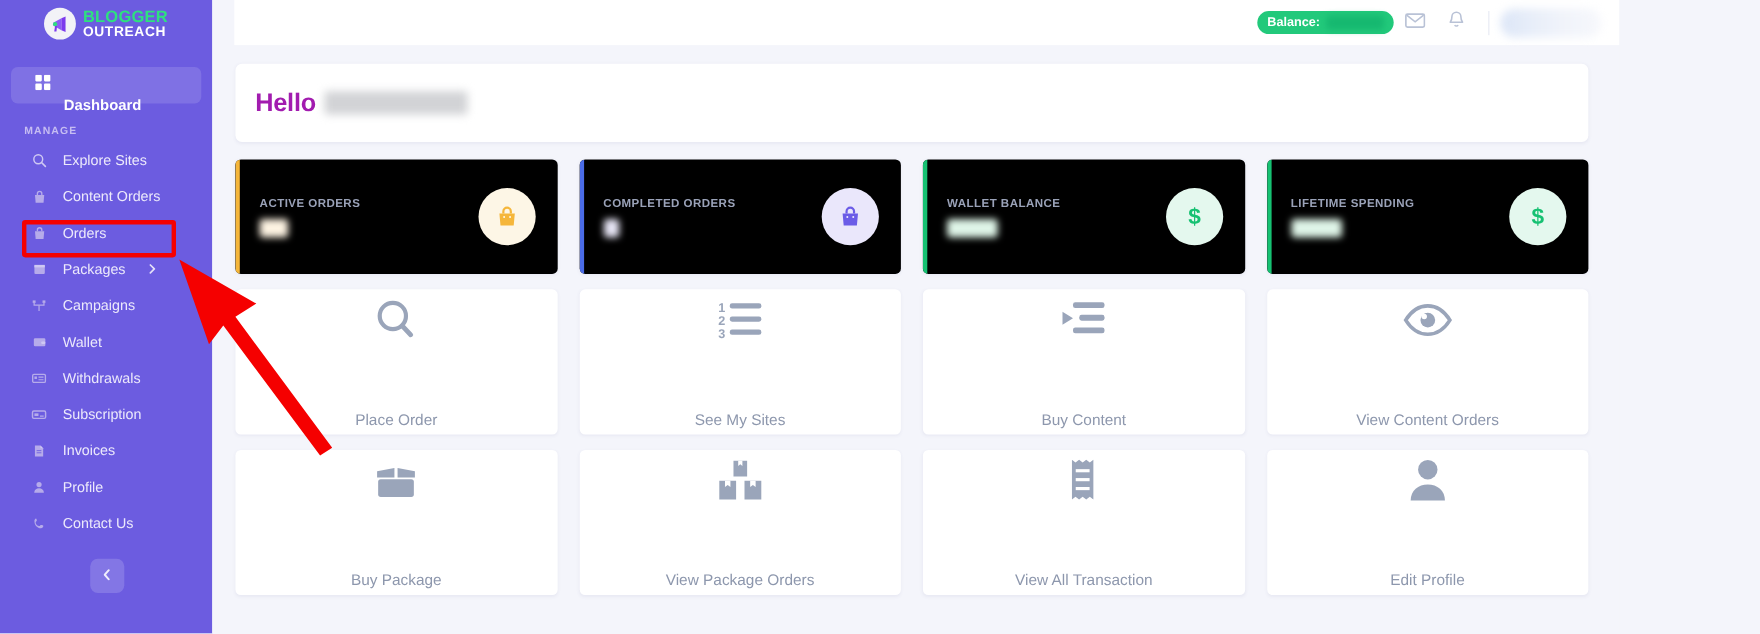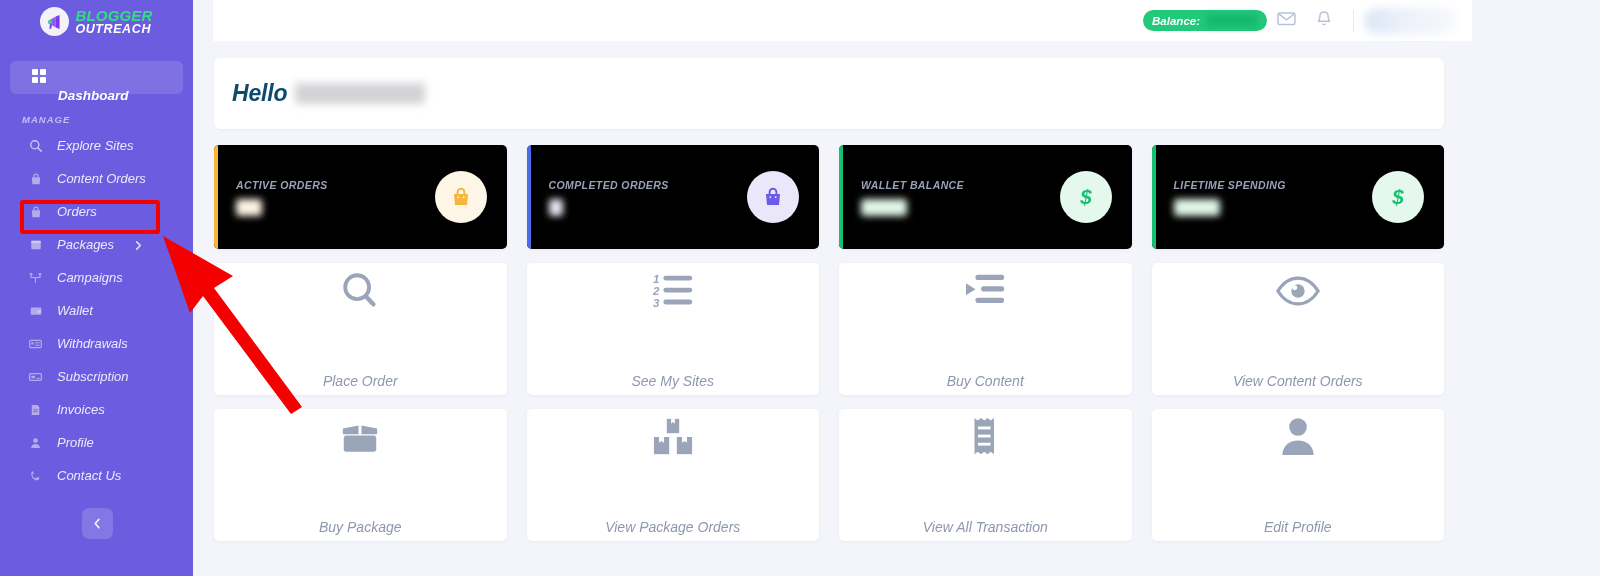--- a/index.html
+++ b/index.html
@@ -3,21 +3,21 @@
 <meta charset="utf-8">
 <title>Blogger Outreach Dashboard</title>
 <style>
   * { box-sizing: border-box; margin: 0; padding: 0; }
   html, body {
     width: 1600px; height: 576px;
     overflow: hidden;
     font-family: "Liberation Sans", sans-serif;
     background: #f4f5fb;
   }
-  #app { position: relative; width: 1472px; height: 576px; display: flex; font-style: italic; }
+  #app { position: relative; width: 1472px; height: 576px; display: flex; }
 
   
   .sidebar {
     width: 193px; height: 576px;
     background: #6c5ce0;
     flex: 0 0 193px;
     position: relative;
     overflow: hidden;
   }
   .logo-wrap {
@@ -114,21 +114,21 @@
 
   .hello-card {
     background: #fff; border-radius: 6px;
     height: 71px;
     display: flex; align-items: center;
     padding-left: 18px;
     box-shadow: 0 1px 3px rgba(80,90,140,.07);
     margin-bottom: 16px;
   }
   .hello-card .hi {
-    font-size: 23px; font-weight: 700; color: #0c4a6e;
+    font-size: 23px; font-weight: 700; color: #a21caf;
     letter-spacing: -.2px;
   }
   .hello-blur {
     width: 130px; height: 21px; margin-left: 8px; border-radius: 2px;
     background: #d2d3d6; filter: blur(4px);
   }
 
   .row { display: flex; gap: 20px; margin-bottom: 14px; }
   .stat-card {
     flex: 1 1 0; height: 104px;

